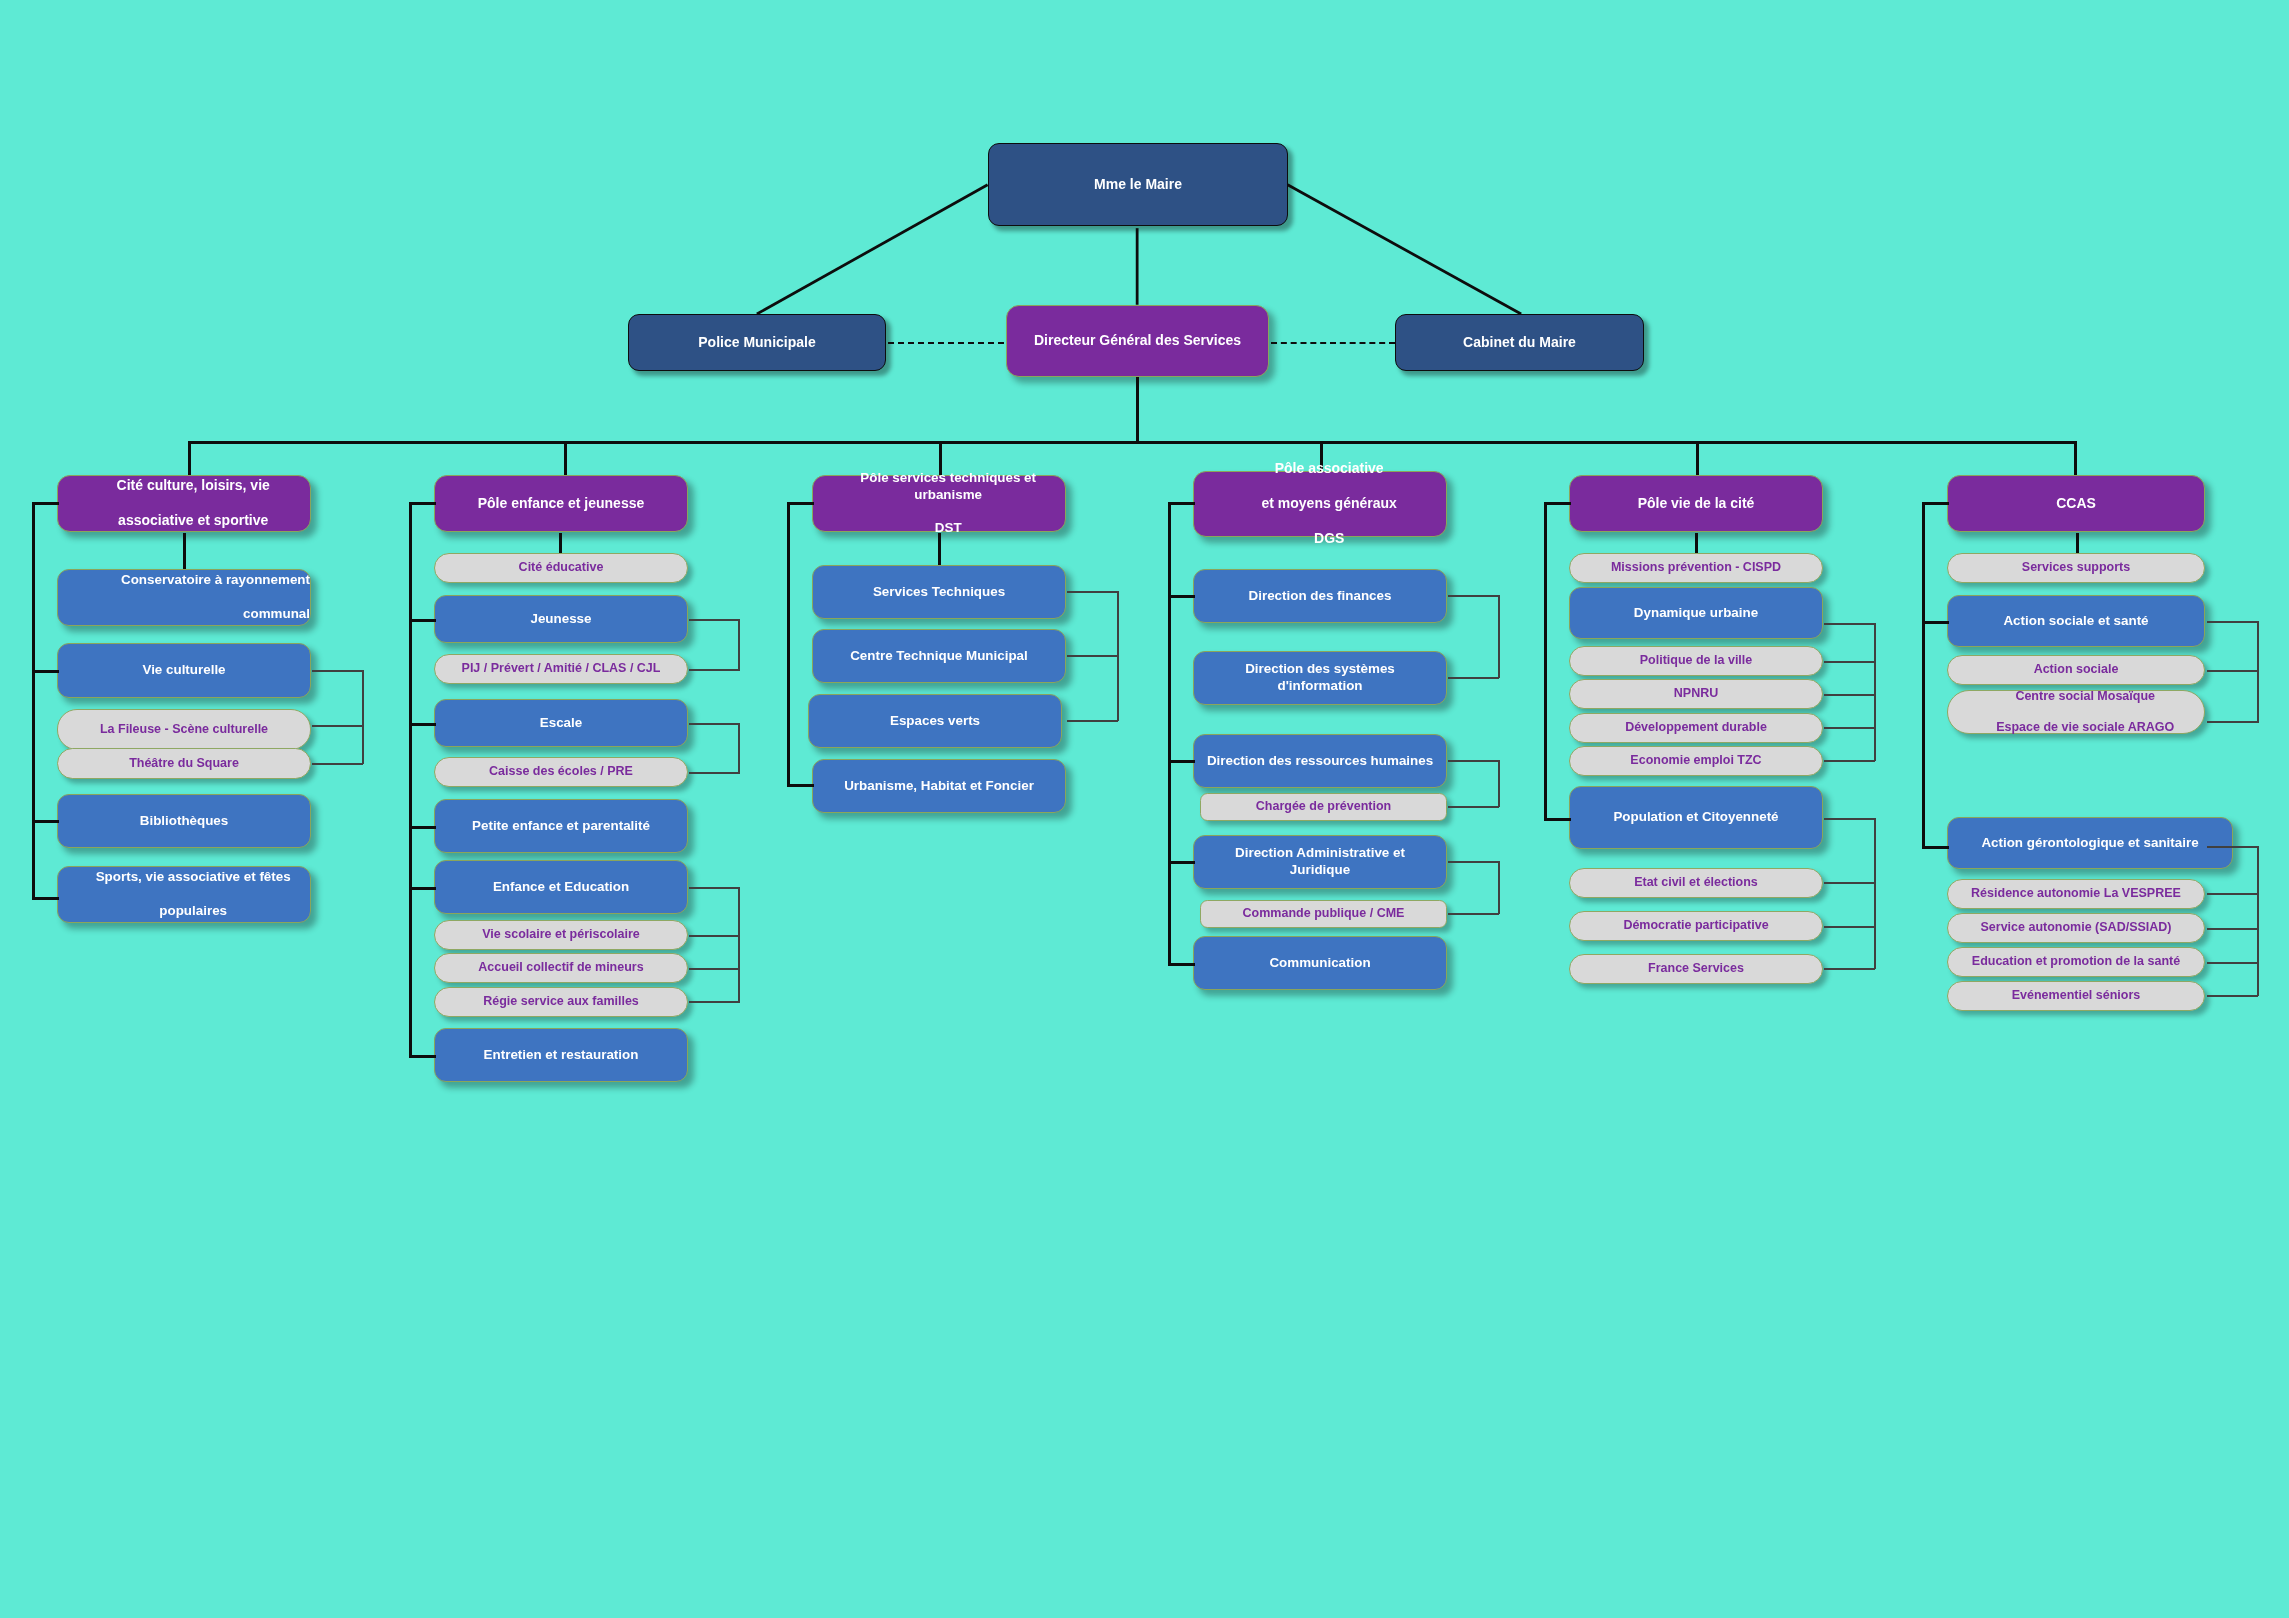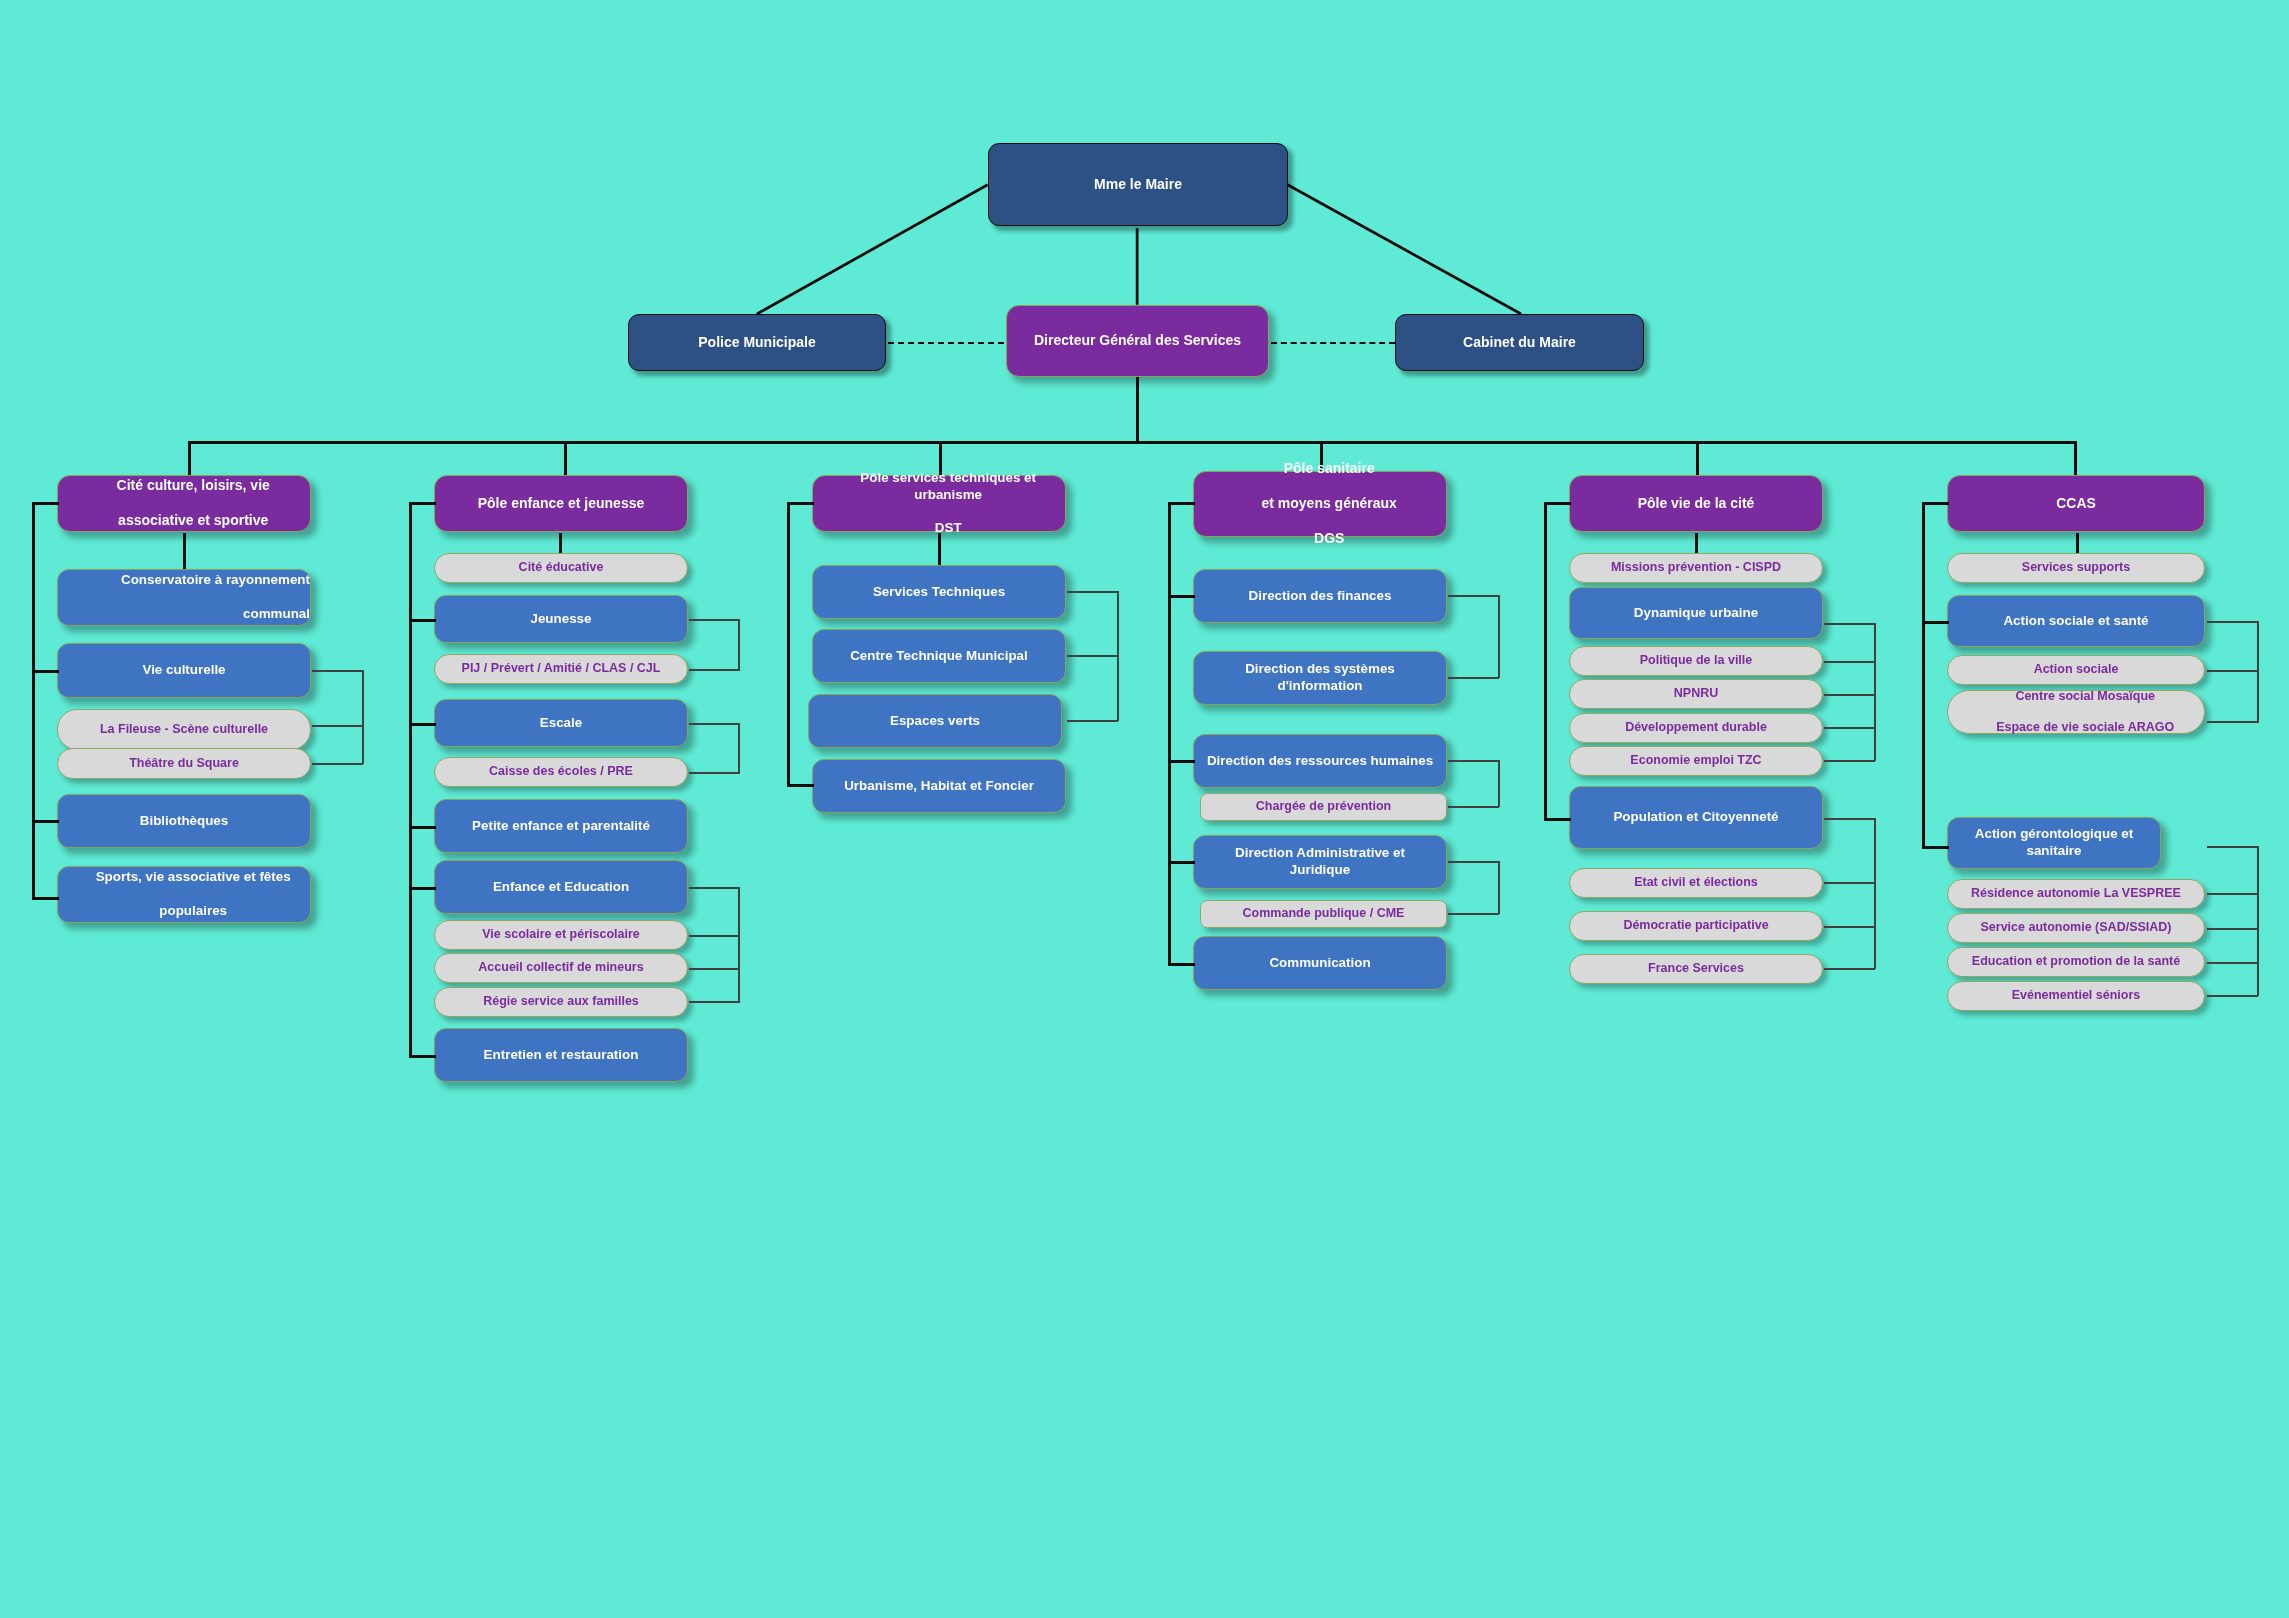--- a/index.html
+++ b/index.html
@@ -227,21 +227,21 @@
   <div class="ln h" style="left:787px;top:502px;width:27px;"></div>
   <div class="ln h" style="left:787px;top:784px;width:27px;"></div>
 
   <div class="ln thin v" style="left:1117px;top:591px;height:130px;"></div>
   <div class="ln thin h" style="left:1067px;top:591px;width:51px;"></div>
   <div class="ln thin h" style="left:1067px;top:655px;width:51px;"></div>
   <div class="ln thin h" style="left:1067px;top:720px;width:51px;"></div>
 
   <div class="node n-purple" style="left:1193px;top:471px;width:254px;height:66px;">
     <span>
-      <span>Pôle sanitaire</span><br><span>et moyens généraux</span><br><span>DGS</span>
+      <span>Pôle associative</span><br><span>et moyens généraux</span><br><span>DGS</span>
     </span>
   </div>
 
   <div class="node n-blue" style="left:1193px;top:569px;width:254px;height:54px;">
     <span>Direction des finances</span>
   </div>
 
   <div class="node n-blue" style="left:1193px;top:651px;width:254px;height:54px;">
     <span>Direction des systèmes d'information</span>
   </div>
@@ -363,21 +363,21 @@
   <div class="node n-grey" style="left:1947px;top:655px;width:258px;height:29.5px;">
     <span>Action sociale</span>
   </div>
 
   <div class="node n-grey two" style="left:1947px;top:690px;width:258px;height:44px;">
     <span>
       <span>Centre social Mosaïque</span><br><span>Espace de vie sociale ARAGO</span>
     </span>
   </div>
 
-  <div class="node n-blue" style="left:1947px;top:817px;width:214px;height:52px;">
+  <div class="node n-blue" style="left:1947px;top:817px;width:286px;height:52px;">
     <span>Action gérontologique et sanitaire</span>
   </div>
 
   <div class="node n-grey" style="left:1947px;top:879px;width:258px;height:29.5px;">
     <span>Résidence autonomie La VESPREE</span>
   </div>
 
   <div class="node n-grey" style="left:1947px;top:913px;width:258px;height:29.5px;">
     <span>Service autonomie (SAD/SSIAD)</span>
   </div>

